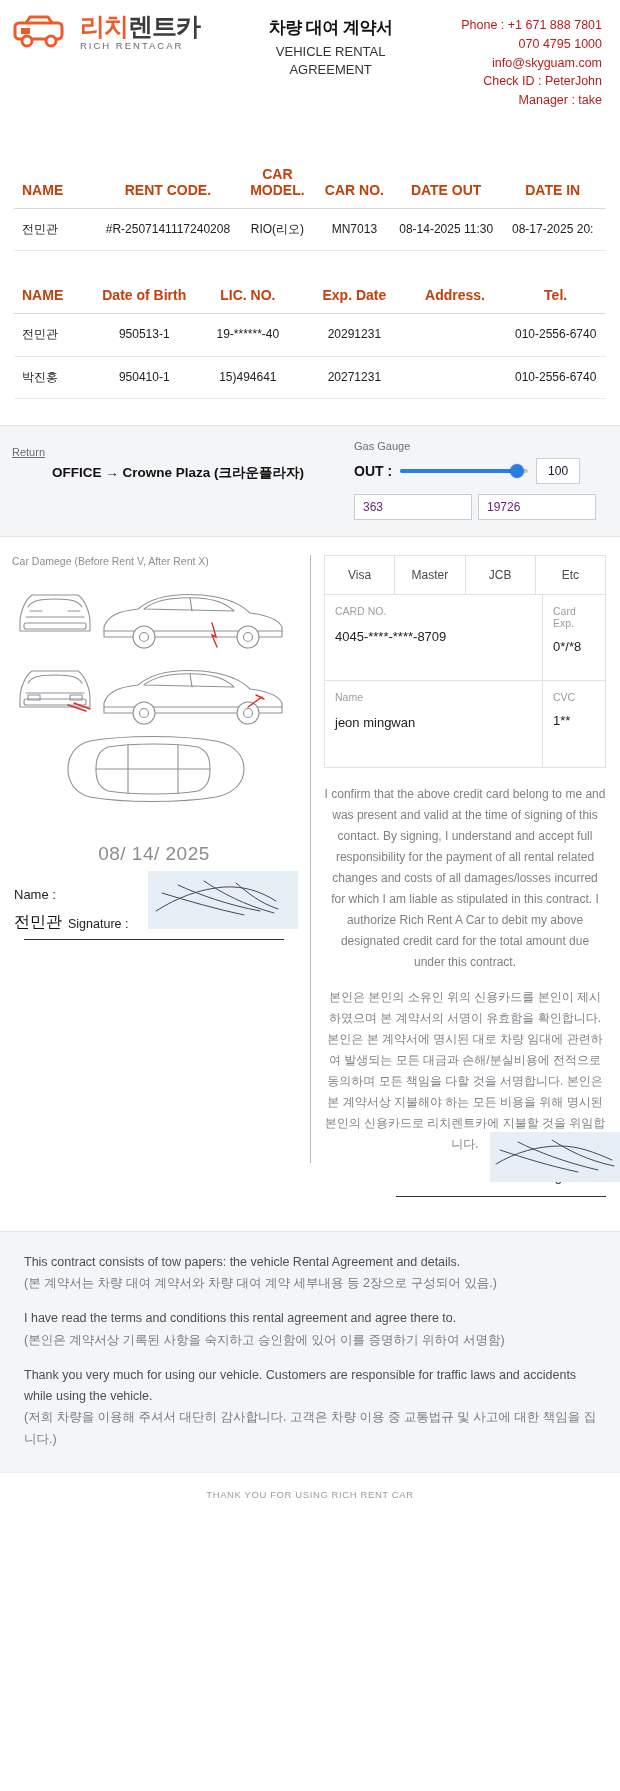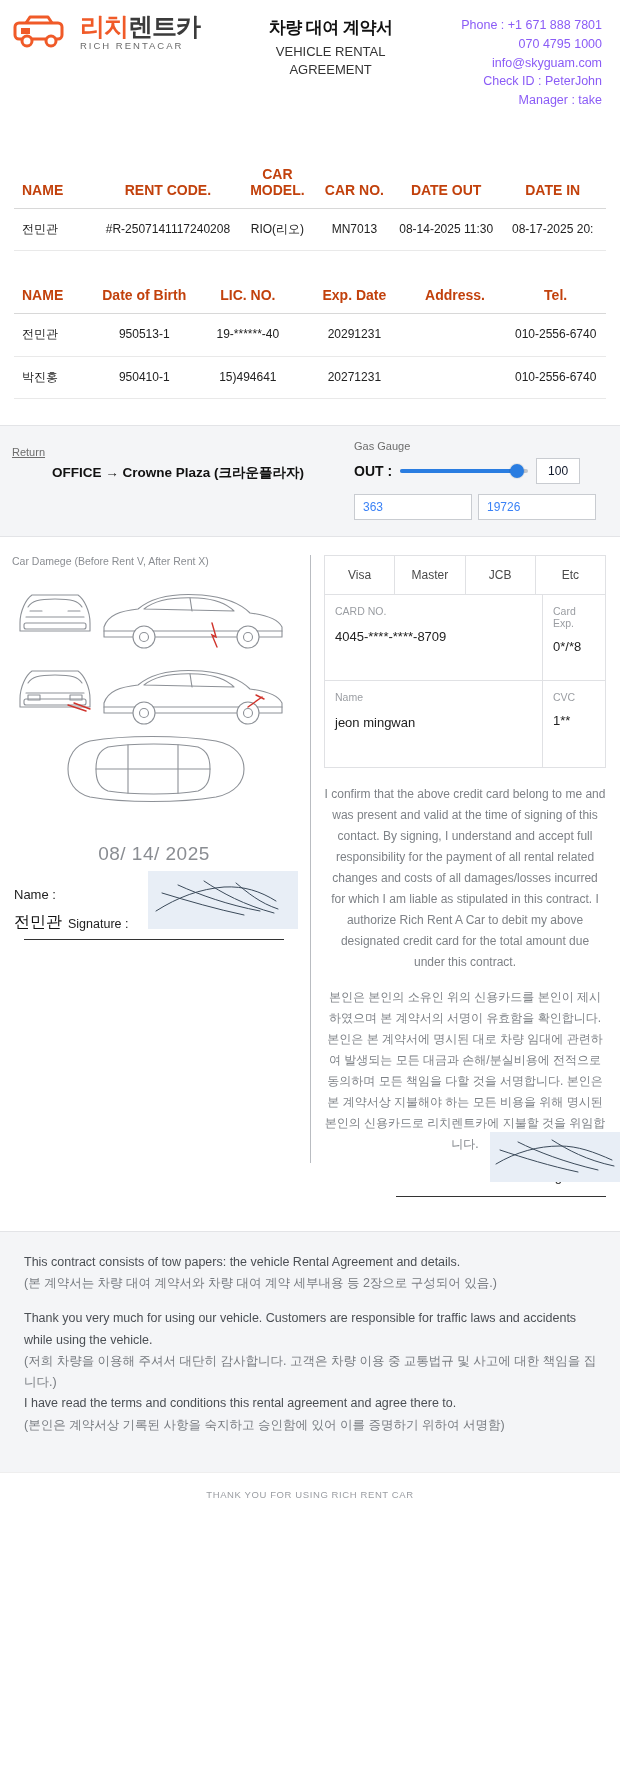--- a/index.html
+++ b/index.html
@@ -27,21 +27,21 @@
     font-size: 25px; font-weight: bold; color: #f05a28; letter-spacing:-1px;
     display:block;
   }
   .logo-ko .blk { color:#3b3b3b; }
   .logo-en {
     font-size: 9.5px; color:#6b6b6b; letter-spacing: 2px; display:block; margin-top:2px;
   }
   .title-block { flex:1 1 auto; text-align:center; padding-top:2px; }
   .title-ko { font-size: 17px; font-weight: bold; color:#111; letter-spacing:-0.5px;}
   .title-en { font-size: 13px; color:#333; margin-top:4px; line-height:1.35;}
-  .contact { flex: 0 0 auto; text-align:right; font-size:12.5px; color:#8b5cf6; line-height:1.5; padding-top:2px;}
+  .contact { flex: 0 0 auto; text-align:right; font-size:12.5px; color:#b91c1c; line-height:1.5; padding-top:2px;}
   .contact div { white-space:nowrap; }
 
   
   .tbl-wrap { padding: 0 14px; }
   table.grid { width:100%; border-collapse: collapse; }
   table.grid th {
     font-size: 14px; font-weight: bold; color:#c2410c;
     padding: 10px 4px; text-align:center; vertical-align: bottom;
     border-bottom: 1px solid #d8d8d8;
   }
@@ -82,21 +82,21 @@
     position:absolute; top:2px; width:14px; height:14px; border-radius:50%;
     background:#2a7de1; box-shadow:0 0 0 1px rgba(0,0,0,.07);
   }
   .gas-num {
     width:44px; height:26px; border:1px solid #c9ccd1; background:#fff;
     font-size:12px; display:flex; align-items:center; justify-content:center; color:#0f172a;
   }
   .meter-row { display:flex; margin-top:10px; gap:0; }
   .meter-box {
     width:118px; height:26px; border:1px solid #c9ccd1; background:#fff;
-    font-size:12px; display:flex; align-items:center; padding-left:8px; color:#3b82f6;
+    font-size:12px; display:flex; align-items:center; padding-left:8px; color:#701a75;
   }
   .meter-box + .meter-box { margin-left:6px; }
 
   
   .mid {
     display:flex; gap:0; padding: 18px 0 0 0; position:relative;
   }
   .mid:before{
     content:""; position:absolute; left:310px; top:18px; bottom:34px; width:1px; background:#b9bcc1;
   }
@@ -416,24 +416,24 @@
       </div>
       <div class="underline-2"></div>
     </div>
   </div>
 
   <div class="foot">
     <p>
       <span>This contract consists of tow papers: the vehicle Rental Agreement and details.</span><br>
       <span class="sub">(본 계약서는 차량 대여 계약서와 차량 대여 계약 세부내용 등 2장으로 구성되어 있음.)</span>
     </p>
+    <p>
+      <span>I have read the terms and conditions this rental agreement and agree there to.</span><br>
+      <span class="sub">(본인은 계약서상 기록된 사항을 숙지하고 승인함에 있어 이를 증명하기 위하여 서명함)</span>
+    </p>
     <p style="margin-bottom:0">
       <span>Thank you very much for using our vehicle. Customers are responsible for traffic laws and accidents while using the vehicle.</span><br>
       <span class="sub">(저희 차량을 이용해 주셔서 대단히 감사합니다. 고객은 차량 이용 중 교통법규 및 사고에 대한 책임을 집니다.)</span>
     </p>
-    <p>
-      <span>I have read the terms and conditions this rental agreement and agree there to.</span><br>
-      <span class="sub">(본인은 계약서상 기록된 사항을 숙지하고 승인함에 있어 이를 증명하기 위하여 서명함)</span>
-    </p>
   </div>
 
   <div class="thanks">THANK YOU FOR USING RICH RENT CAR</div>
 </div>
 
 </body></html>

